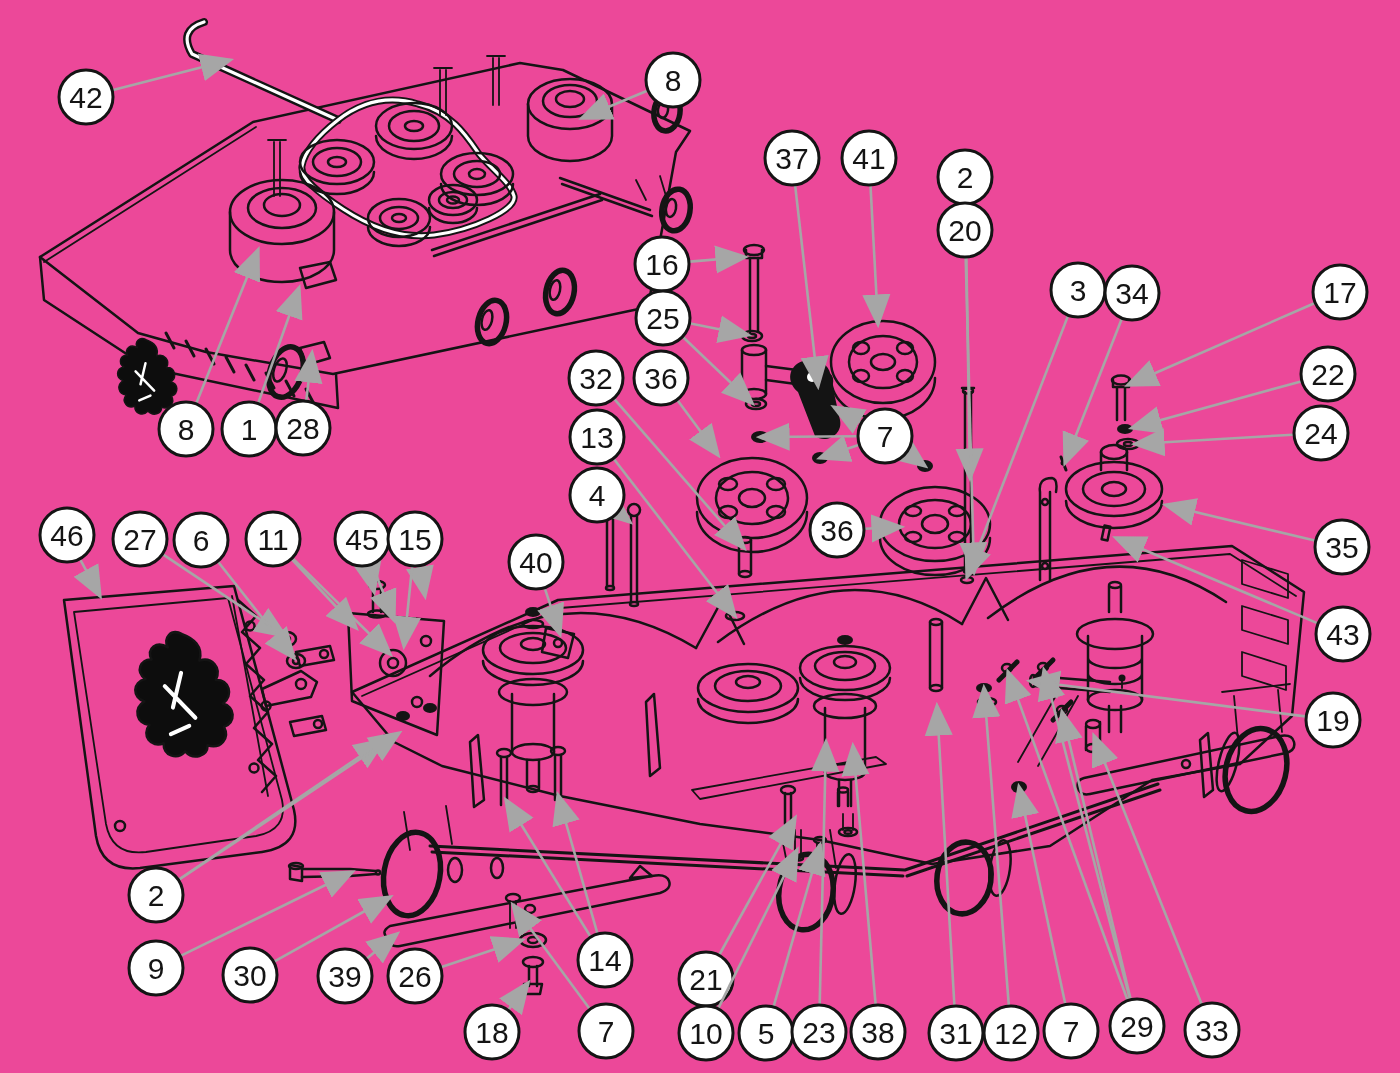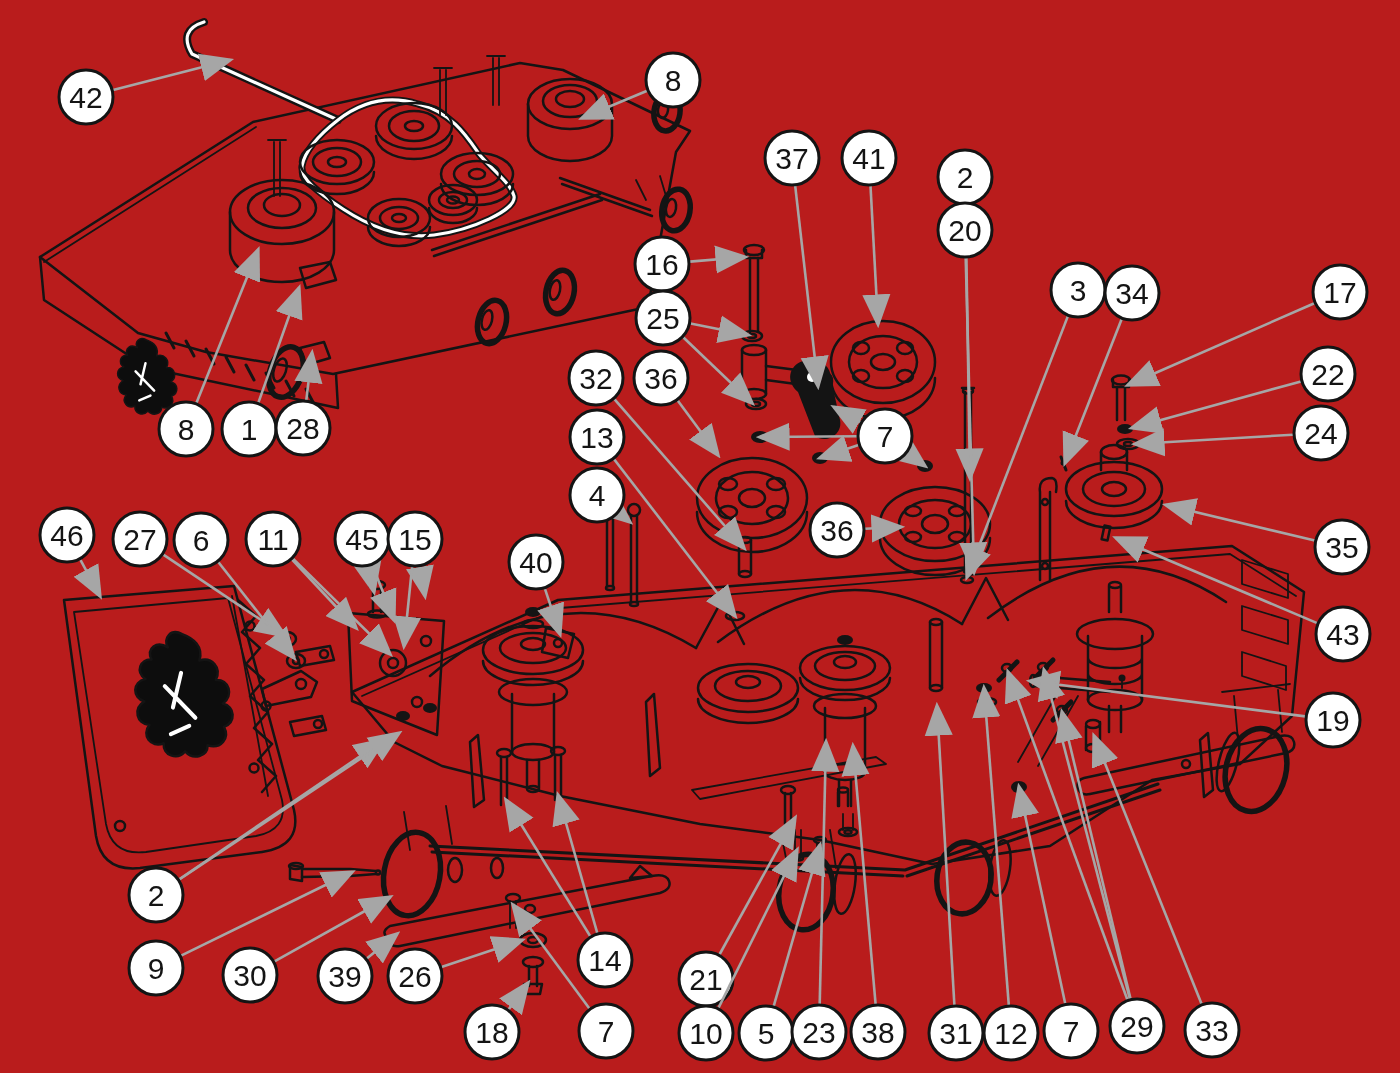--- a/index.html
+++ b/index.html
@@ -1,16 +1,16 @@
 <!DOCTYPE html>
 <html style="--ink: #141414; --leader: #a6a6a6;"><head>
 <meta charset="utf-8">
 <style>
   html,body{margin:0;padding:0;background:#fff;}
-  .wrap{position:relative;width:1400px;height:1073px;background:#b91c1c;overflow:hidden;}
+  .wrap{position:relative;width:1400px;height:1073px;background:#ec4899;overflow:hidden;}
   svg{display:block;width:1400px;height:1073px;}
   .art{stroke:var(--ink,#141414);stroke-width:2.5;fill:none;stroke-linecap:round;stroke-linejoin:round;}
   .leader{stroke:var(--leader,#a6a6a6);stroke-width:2.6;fill:none;}
   .callout-circle{fill:#fff;stroke:var(--ink,#141414);stroke-width:3;}
   .callout-num{font:30px "Liberation Sans",sans-serif;fill:var(--ink,#141414);text-anchor:middle;}
   .blk{fill:var(--ink,#141414);stroke:none;}
   .thick{stroke-width:5.5;}
   .thin{stroke-width:1.8;}
   .tube{stroke:var(--ink,#141414);stroke-width:8;fill:none;}
   .tubein{stroke:#fff;stroke-width:3.2;fill:none;}

